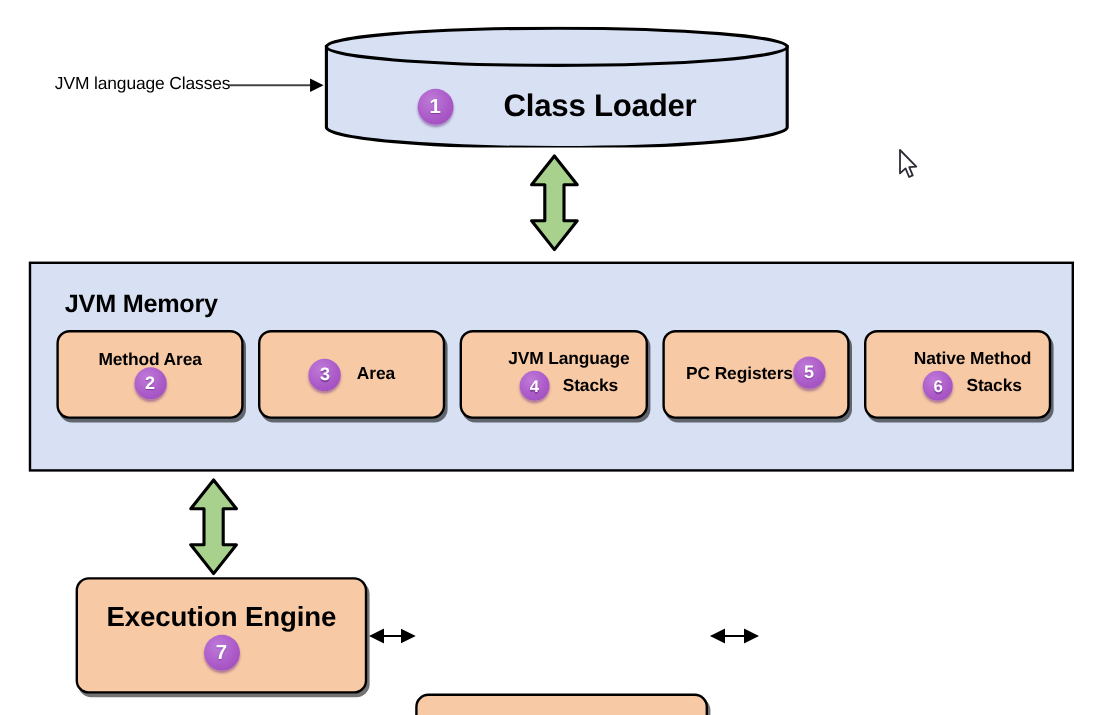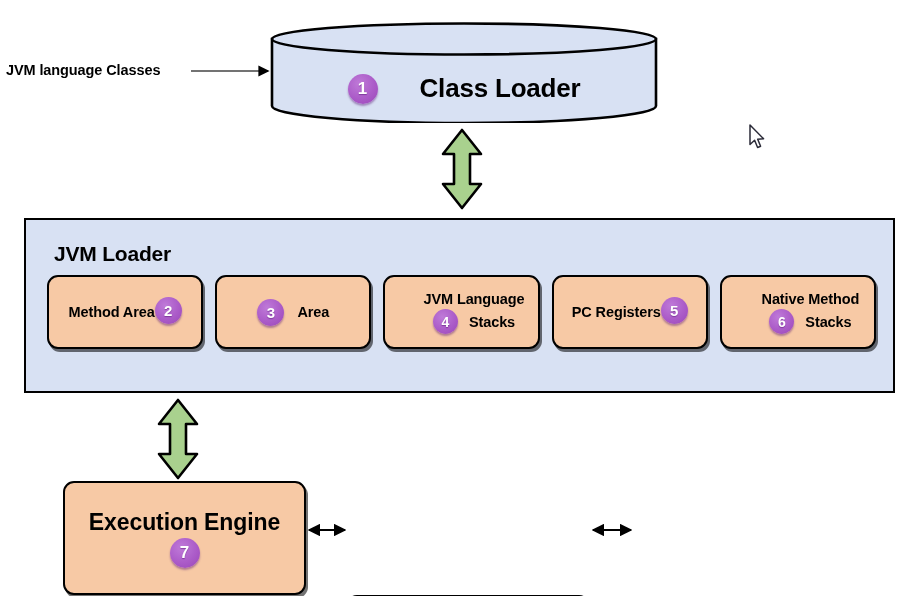--- a/index.html
+++ b/index.html
@@ -20,24 +20,25 @@
 
   
   .abs { position: absolute; }
 
   
   #source-label {
     left: 6px;
     top: 61px;
     width: 186px;
     font-size: 14.5px;
-    font-weight: bold;
+    font-weight: normal;
     color: #000000;
     letter-spacing: -0.1px;
     line-height: 18px;
+    text-align: right;
   }
 
   
   #classes-arrow {
     left: 190px;
     top: 56px;
     width: 86px;
     height: 30px;
   }
 
@@ -148,21 +149,21 @@
     display: flex;
     align-items: center;
     justify-content: center;
     width: 100%;
     height: 100%;
     position: relative;
   }
   .mem-inner .obox-label { font-size: 14.5px; }
 
   
-  .stack-below { flex-direction: row; gap: 0px; }
+  .stack-below { flex-direction: column; gap: 0px; }
   .stack-below .badge { margin-top: -4px; }
 
   
   .inline-left { flex-direction: row; gap: 13px; }
 
   
   .two-line {
     flex-direction: column;
     align-items: center;
     justify-content: center;
@@ -186,21 +187,21 @@
   #bottom-row {
     left: 0;
     top: 481px;
     width: 913px;
     height: 100px;
   }
   #execution-engine {
     left: 63px;
     top: 0;
     width: 243px;
-    height: 114px;
+    height: 97px;
   }
   #native-method-interface {
     left: 346px;
     top: 0;
     width: 244px;
     height: 97px;
   }
   .obox-bottom .obox-label { font-size: 23px; }
   .ee-inner {
     display: flex;
@@ -250,21 +251,21 @@
       <span class="badge badge-lg">1</span>
       <span class="cyl-title">Class Loader</span>
     </div>
   </div>
 
   <svg class="abs green-arrow" id="green-arrow-top" viewBox="0 0 46 82">
     <polygon points="23,2 42,26 31,26 31,56 42,56 23,80 4,56 15,56 15,26 4,26" fill="#a9d18e" stroke="#000000" stroke-width="2.6" stroke-linejoin="round"></polygon>
   </svg>
 
   <div class="abs" id="jvm-memory">
-    <div id="jvm-memory-title">JVM Loader</div>
+    <div id="jvm-memory-title">JVM Memory</div>
 
     <div id="memory-row">
 
       <div class="obox obox-mem">
         <div class="mem-inner stack-below">
           <span class="obox-label">Method Area</span>
           <span class="badge badge-md">2</span>
         </div>
       </div>
 

